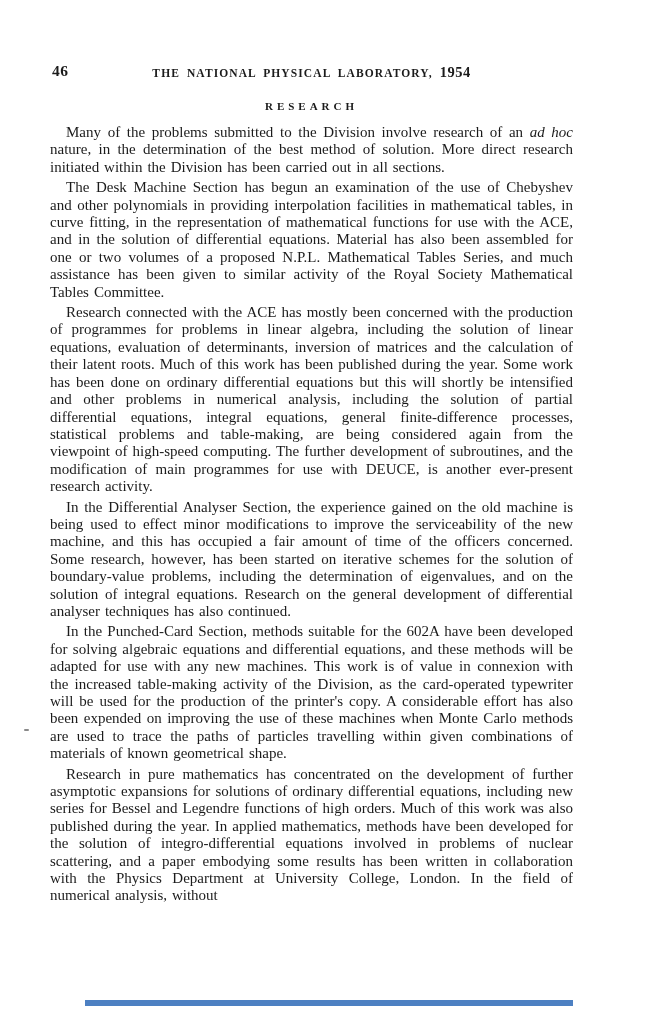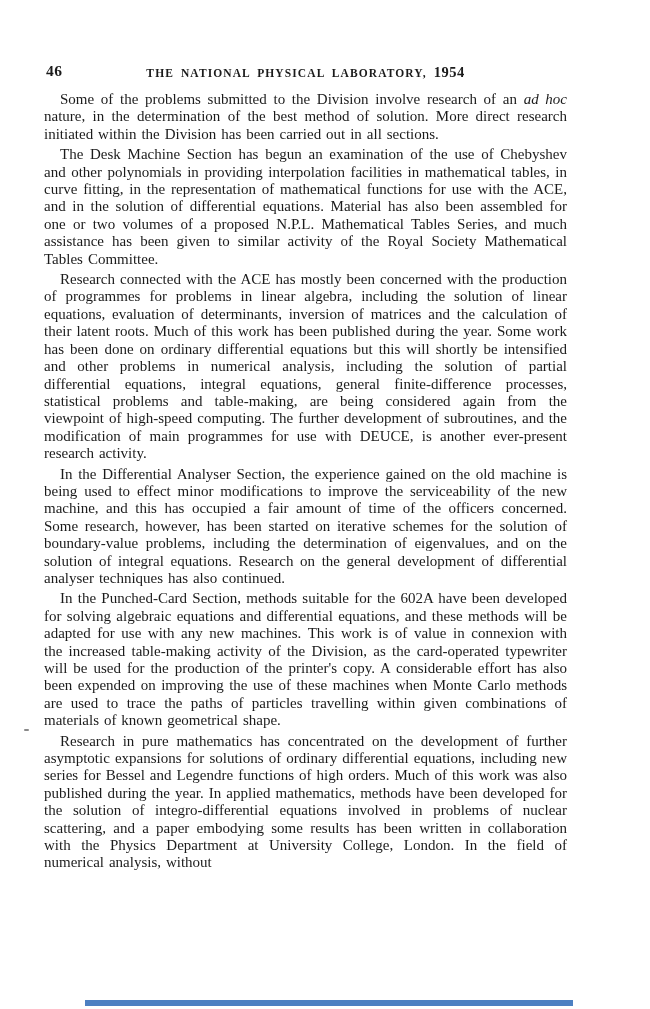--- a/index.html
+++ b/index.html
@@ -11,21 +11,21 @@
     position: relative;
     width: 650px;
     height: 1009px;
     background: #ffffff;
     overflow: hidden;
     font-family: "Liberation Serif", "DejaVu Serif", serif;
     color: #1b1b1b;
   }
   .content {
     position: absolute;
-    left: 44px;
+    left: 50px;
     top: 62px;
     width: 523px;
   }
   .header-row {
     position: relative;
     height: 17px;
   }
   .page-num {
     position: absolute;
     left: 2px;
@@ -93,22 +93,23 @@
   <div class="content">
 
     <div class="header-row">
       <span class="page-num">46</span>
       <div class="header-title">
         <span>THE NATIONAL PHYSICAL LABORATORY,</span>
         <span class="year">1954</span>
       </div>
     </div>
 
+    <div class="section-heading">RESEARCH</div>
 
-    <p class="para first"><span>Some of the problems submitted to the Division involve research of an </span><i>ad hoc</i><span> nature, in the determination of the best method of solution. More direct research initiated within the Division has been carried out in all sections.</span></p>
+    <p class="para first"><span>Many of the problems submitted to the Division involve research of an </span><i>ad hoc</i><span> nature, in the determination of the best method of solution. More direct research initiated within the Division has been carried out in all sections.</span></p>
 
     <p class="para">The Desk Machine Section has begun an examination of the use of Chebyshev and other polynomials in providing interpolation facilities in mathematical tables, in curve fitting, in the representation of mathematical functions for use with the ACE, and in the solution of differential equations. Material has also been assembled for one or two volumes of a proposed N.P.L. Mathematical Tables Series, and much assistance has been given to similar activity of the Royal Society Mathematical Tables Committee.</p>
 
     <p class="para">Research connected with the ACE has mostly been concerned with the production of programmes for problems in linear algebra, including the solution of linear equations, evaluation of determinants, inversion of matrices and the calculation of their latent roots. Much of this work has been published during the year. Some work has been done on ordinary differential equations but this will shortly be intensified and other problems in numerical analysis, including the solution of partial differential equations, integral equations, general finite-difference processes, statistical problems and table-making, are being considered again from the viewpoint of high-speed computing. The further development of subroutines, and the modification of main programmes for use with DEUCE, is another ever-present research activity.</p>
 
     <p class="para">In the Differential Analyser Section, the experience gained on the old machine is being used to effect minor modifications to improve the serviceability of the new machine, and this has occupied a fair amount of time of the officers concerned. Some research, however, has been started on iterative schemes for the solution of boundary-value problems, including the determination of eigenvalues, and on the solution of integral equations. Research on the general development of differential analyser techniques has also continued.</p>
 
     <p class="para">In the Punched-Card Section, methods suitable for the 602A have been developed for solving algebraic equations and differential equations, and these methods will be adapted for use with any new machines. This work is of value in connexion with the increased table-making activity of the Division, as the card-operated typewriter will be used for the production of the printer's copy. A considerable effort has also been expended on improving the use of these machines when Monte Carlo methods are used to trace the paths of particles travelling within given combinations of materials of known geometrical shape.</p>
 
     <p class="para">Research in pure mathematics has concentrated on the development of further asymptotic expansions for solutions of ordinary differential equations, including new series for Bessel and Legendre functions of high orders. Much of this work was also published during the year. In applied mathematics, methods have been developed for the solution of integro-differential equations involved in problems of nuclear scattering, and a paper embodying some results has been written in collaboration with the Physics Department at University College, London. In the field of numerical analysis, without</p>

